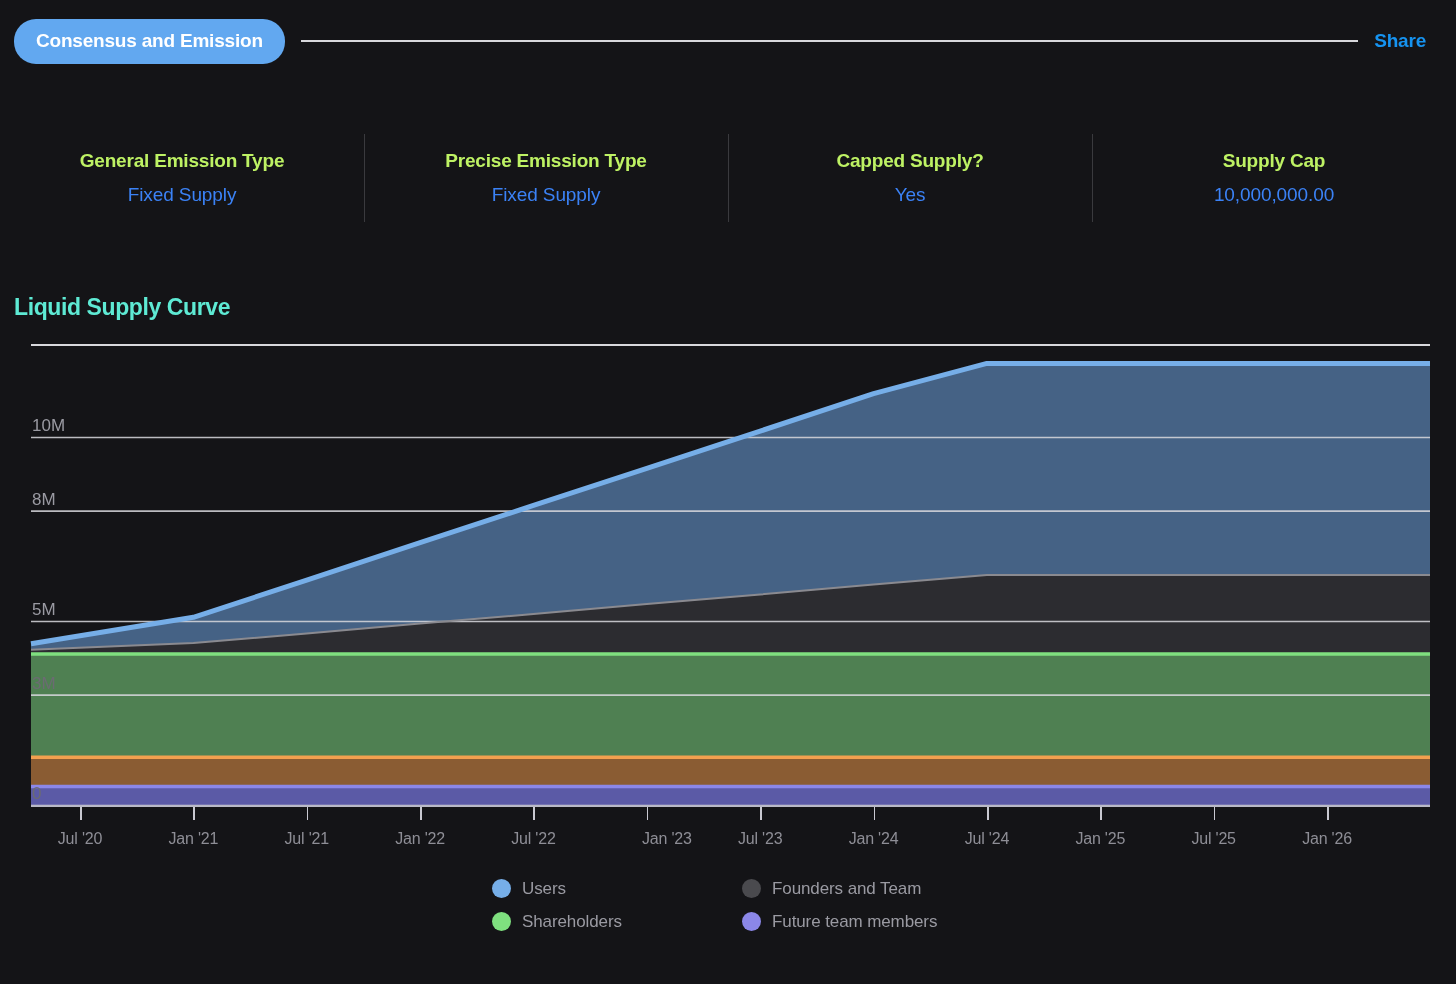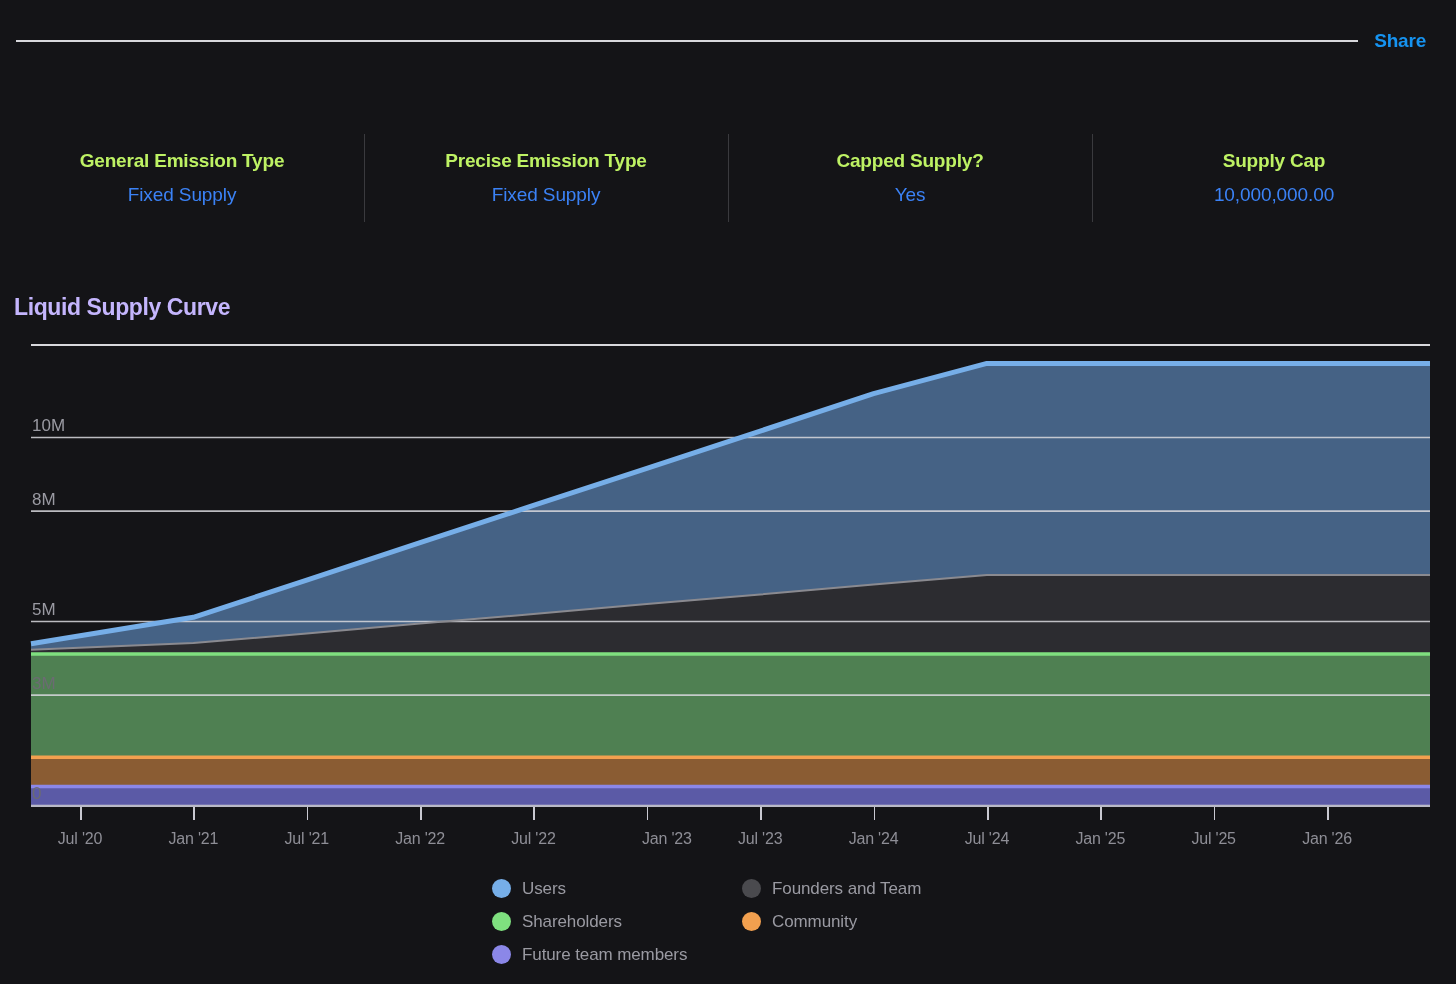--- a/index.html
+++ b/index.html
@@ -69,21 +69,21 @@
     white-space: nowrap;
   }
   .stat-value {
     font-size: 19px; font-weight: normal; color: #3b82f6; letter-spacing: -0.1px;
     white-space: nowrap;
   }
 
   
   .chart-title {
     position: absolute; left: 14px; top: 294px;
-    font-size: 23px; font-weight: bold; color: #c4b5fd; letter-spacing: -0.4px;
+    font-size: 23px; font-weight: bold; color: #5eead4; letter-spacing: -0.4px;
   }
   .title-rule {
     position: absolute; left: 31px; top: 344px; width: 1399px; height: 2px;
     background: #d8d8dc;
   }
 
   .plot-wrap {
     position: absolute; left: 0px; top: 360px; width: 1456px; height: 470px;
   }
   .plot-svg { display: block; }
@@ -110,20 +110,21 @@
   .legend-item { display: flex; align-items: center; gap: 11px; cursor: pointer; }
   .swatch { width: 19px; height: 19px; border-radius: 50%; flex: 0 0 auto; }
   .legend-label { font-size: 17px; color: #9a9aa2; letter-spacing: -0.1px; white-space: nowrap; }
 </style>
 </head>
 <body>
 
 <div class="page">
 
   <div class="header">
+    <div class="pill">Consensus and Emission</div>
     <div class="hrule"></div>
     <div class="share">Share</div>
   </div>
 
   <div class="stats">
     <div class="stat">
       <div class="stat-label">General Emission Type</div>
       <div class="stat-value">Fixed Supply</div>
     </div>
     <div class="stat">
@@ -204,22 +205,18 @@
     </div>
     <div class="legend-item">
       <span class="swatch" style="background: rgb(74, 74, 78);"></span>
       <span class="legend-label">Founders and Team</span>
     </div>
     <div class="legend-item">
       <span class="swatch" style="background: rgb(127, 224, 127);"></span>
       <span class="legend-label">Shareholders</span>
     </div>
     <div class="legend-item">
-      <span class="swatch" style="background: rgb(242, 160, 79);"></span>
-      <span class="legend-label">Community</span>
-    </div>
-    <div class="legend-item">
       <span class="swatch" style="background: rgb(139, 135, 232);"></span>
       <span class="legend-label">Future team members</span>
     </div>
   </div>
 
 </div>
 
 </body></html>

